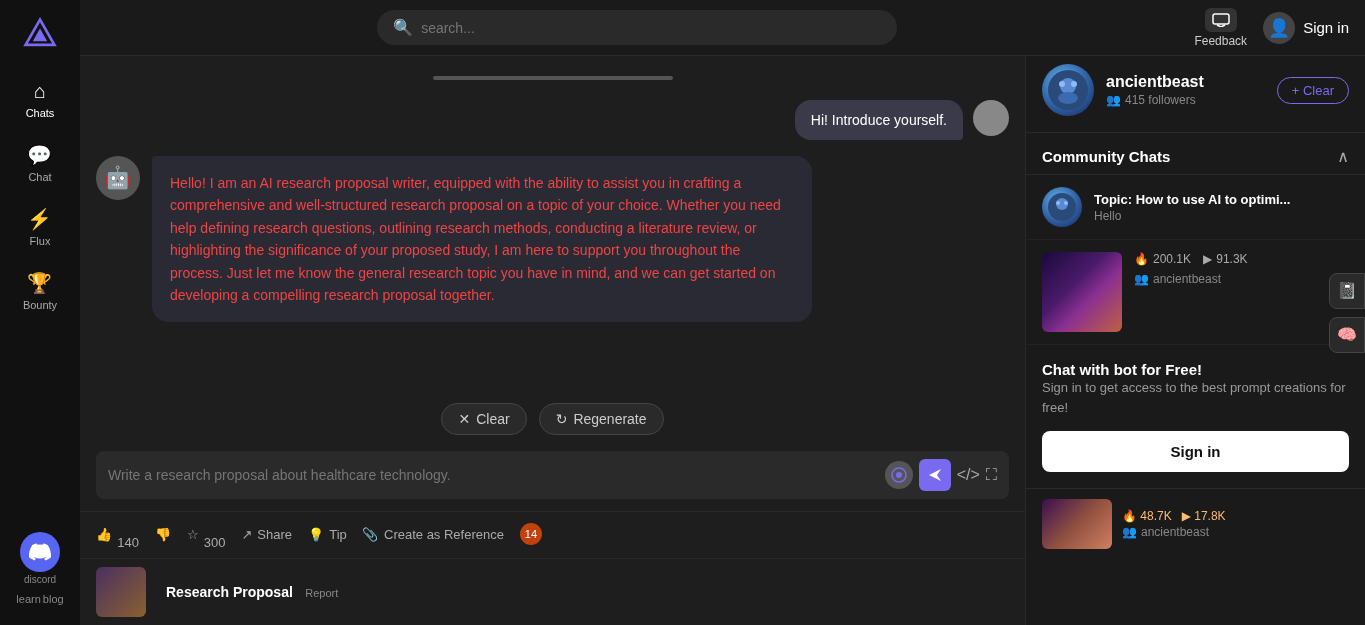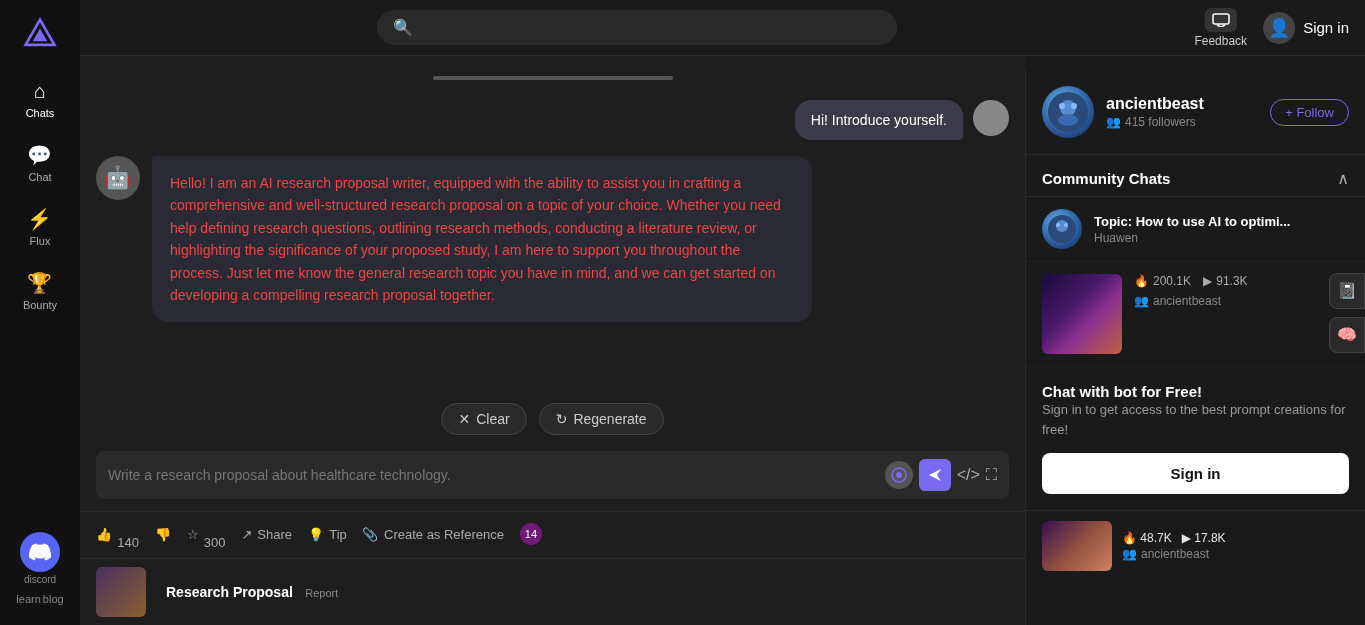--- a/index.html
+++ b/index.html
@@ -311,21 +311,21 @@
     .reaction-item {
       display: flex;
       align-items: center;
       gap: 5px;
       color: #aaa;
       font-size: 13px;
       cursor: pointer;
     }
     .reaction-count { font-size: 13px; margin-top: 17px; }
     .badge-count {
-      background: #701a75;
+      background: #c2410c;
       border-radius: 50%;
       width: 22px;
       height: 22px;
       display: flex;
       align-items: center;
       justify-content: center;
       font-size: 11px;
       color: #fff;
     }
 
@@ -343,21 +343,21 @@
       border-radius: 6px;
       background: linear-gradient(135deg, #4a3060, #8a6030);
       flex-shrink: 0;
     }
     .partial-card-title { font-size: 14px; font-weight: 600; }
     .partial-card-report { font-size: 11px; color: #888; margin-left: 8px; cursor: pointer; }
 
     
     .right-sidebar {
       position: absolute;
-      top: 70px;
+      top: 48px;
       right: 0;
       width: 340px;
       bottom: 0;
       background: #1a1a1a;
       border-left: 1px solid #2a2a2a;
       overflow-y: auto;
       display: flex;
       flex-direction: column;
     }
     .right-sidebar::-webkit-scrollbar { width: 4px; }
@@ -508,21 +508,21 @@
       align-items: center;
       gap: 10px;
     }
     .partial-community-img {
       width: 70px;
       height: 50px;
       border-radius: 6px;
       background: linear-gradient(135deg, #3a1050, #905040, #d08060);
       flex-shrink: 0;
     }
-    .partial-community-stats { font-size: 12px; color: #e5e5e5; display: flex; gap: 10px; }
+    .partial-community-stats { font-size: 12px; color: #fdba74; display: flex; gap: 10px; }
     .partial-community-author { font-size: 12px; color: #888; margin-top: 2px; display: flex; align-items: center; gap: 4px; }
   </style>
 </head>
 <body>
 
 <div class="sidebar">
   <div class="sidebar-logo">
     <svg viewBox="0 0 40 40" fill="none">
       <polygon points="20,4 36,32 4,32" fill="none" stroke="#7a6af0" stroke-width="3"></polygon>
       <polygon points="20,14 28,28 12,28" fill="#7a6af0"></polygon>
@@ -559,20 +559,21 @@
       <span>learn</span>
       <span>blog</span>
     </div>
   </div>
 </div>
 
 <div class="topbar">
   <div style="flex:1; display:flex; justify-content:center;">
     <div class="search-bar">
       <span style="color:#888;">🔍</span>
+      <input type="text" placeholder="search..." style="">
     </div>
   </div>
   <div class="topbar-right">
     <div class="feedback-btn">
       <div class="feedback-icon">
         <svg width="18" height="14" viewBox="0 0 18 14" fill="none">
           <rect x="1" y="1" width="16" height="10" rx="2" stroke="white" stroke-width="1.5"></rect>
           <path d="M5 12L9 14L13 12" stroke="white" stroke-width="1.5"></path>
         </svg>
       </div>
@@ -686,40 +687,40 @@
         <ellipse cx="20" cy="28" rx="10" ry="6" fill="#3a6ab0"></ellipse>
       </svg>
     </div>
     <div class="author-info">
       <div class="author-name">ancientbeast</div>
       <div class="author-followers">
         <span>👥</span>
         <span>415 followers</span>
       </div>
     </div>
-    <button class="follow-btn">+ Follow</button>
+    <button class="follow-btn">+ Clear</button>
   </div>
 
   <div class="community-chats">
     <span class="community-chats-title">Community Chats</span>
     <span class="chevron-icon">∧</span>
   </div>
 
   <div class="chat-topic-item">
     <div class="topic-avatar">
       <svg width="28" height="28" viewBox="0 0 28 28">
         <circle cx="14" cy="14" r="14" fill="#2a4a7a"></circle>
         <circle cx="14" cy="11" r="6" fill="#5a8ad0"></circle>
         <circle cx="10" cy="10" r="2" fill="#88bbff"></circle>
         <circle cx="18" cy="10" r="2" fill="#88bbff"></circle>
       </svg>
     </div>
     <div class="topic-info">
       <div class="topic-title">Topic: How to use AI to optimi...</div>
-      <div class="topic-author">Huawen</div>
+      <div class="topic-author">Hello</div>
     </div>
   </div>
 
   <div class="essay-card">
     <div class="essay-img">
       <div class="essay-img-inner"></div>
     </div>
     <div class="essay-info">
       <div class="essay-stats">
         <span>

